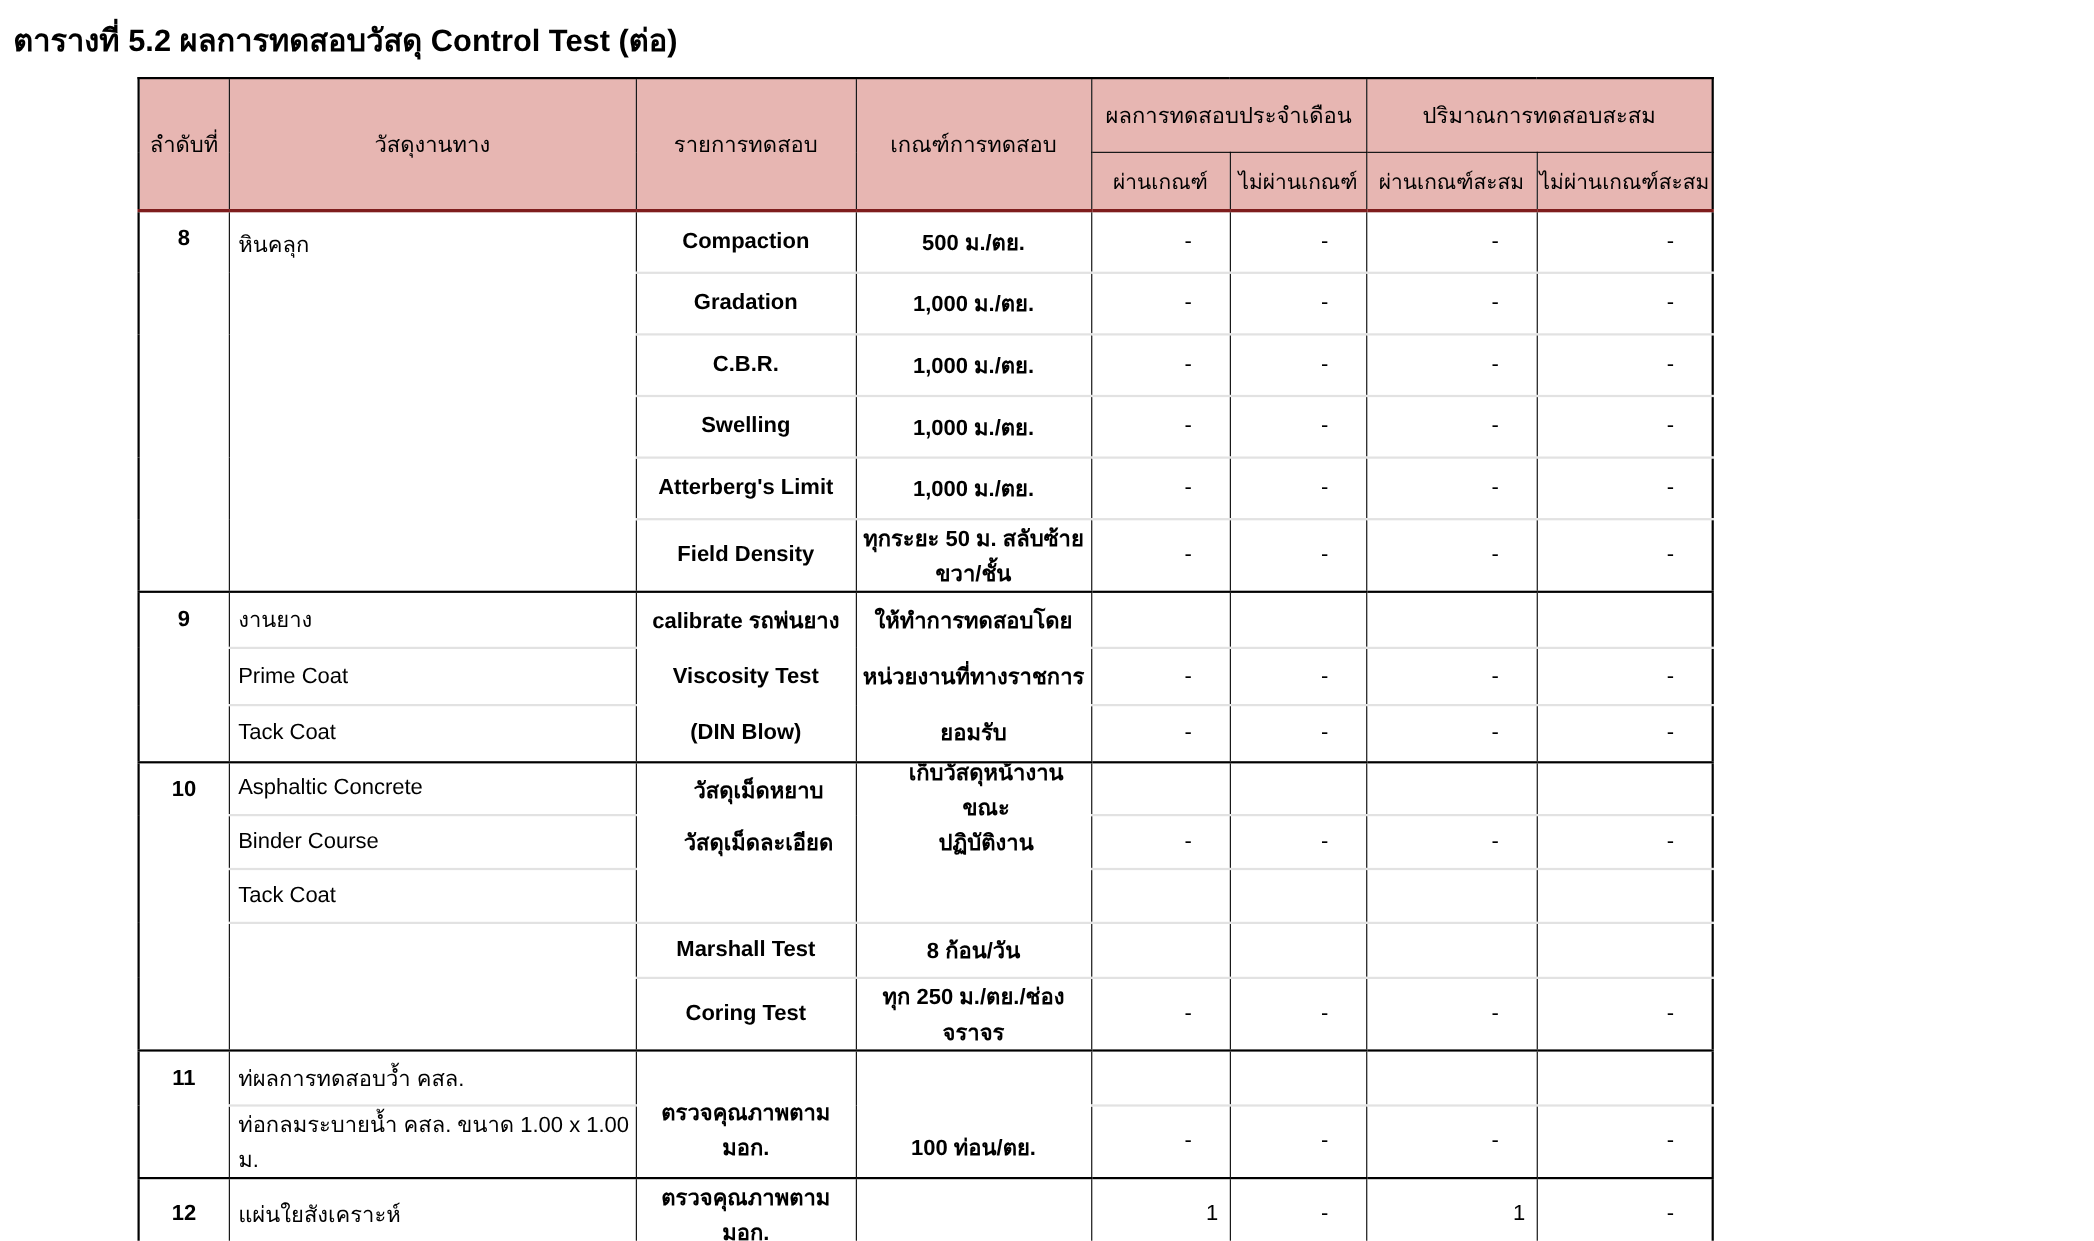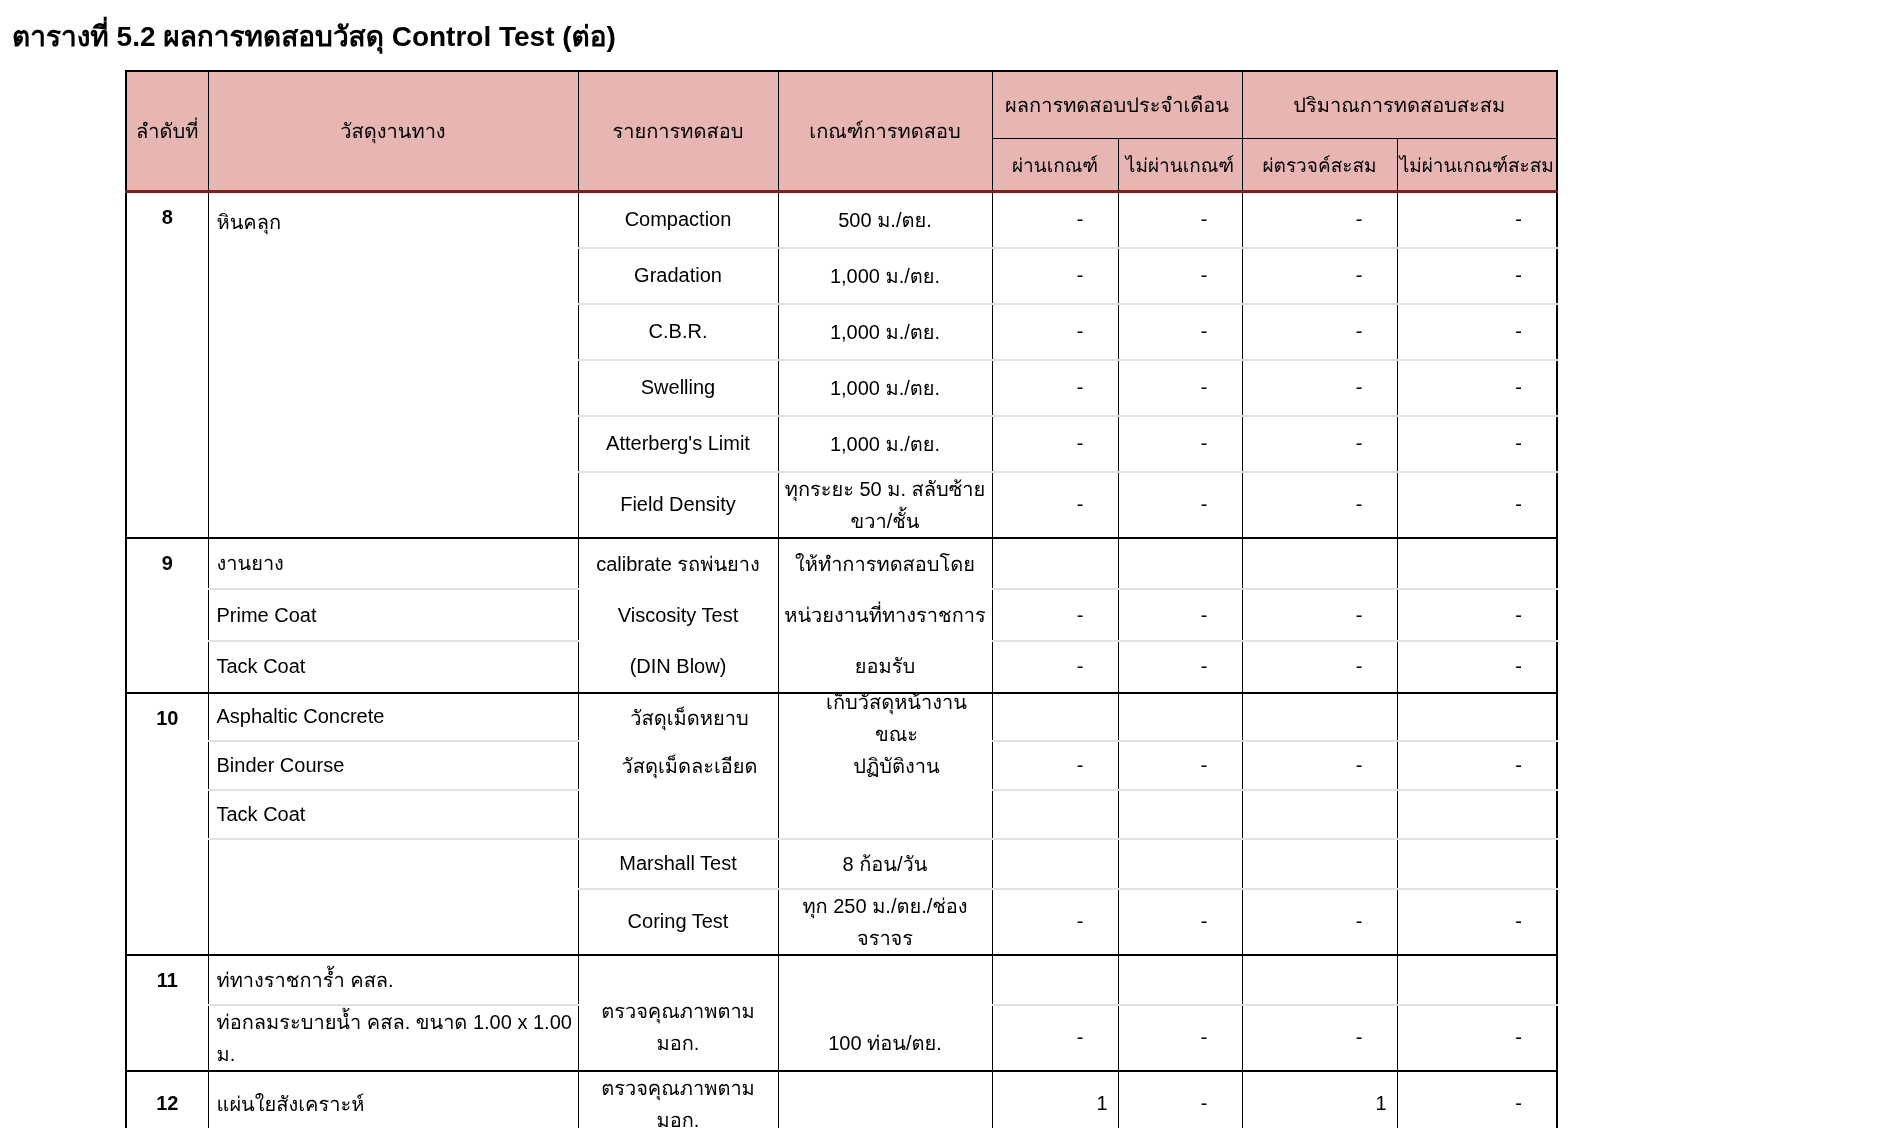--- a/index.html
+++ b/index.html
@@ -47,21 +47,21 @@
   .ct tbody td.c4 { border-left: 1.5px solid #d6d6d6; }
   
   tr.r56 { height: 56px; }
   tr.r51 { height: 51px; }
   tr.r50 { height: 50px; border-radius: 25px; }
   tr.r48 { height: 48px; }
   
   td.no  { text-align: center; font-weight: bold; }
   td.top { vertical-align: top; padding-top: 13px; }
   td.mat { text-align: left; padding-left: 8px; }
-  td.test, td.crit { text-align: center; }
+  td.test, td.crit { text-align: center; font-weight: bold; }
   td.res { text-align: right; padding-right: 34px; }
   td.res.num { padding-right: 10px; }
   td.bottom { vertical-align: bottom; padding-bottom: 11px; text-align: center; }
   .small { font-size: 18px; }
   
   .lines { display: flex; flex-direction: column; width: 100%; }
   .lines .line { display: flex; align-items: center; justify-content: center; }
   .lines.l51 .line { height: 51px; }
   .lines.l48 .line { height: 48px; padding-left: 23px; }
 </style>
@@ -87,21 +87,21 @@
         <th rowspan="2">ลำดับที่</th>
         <th rowspan="2">วัสดุงานทาง</th>
         <th rowspan="2">รายการทดสอบ</th>
         <th rowspan="2">เกณฑ์การทดสอบ</th>
         <th colspan="2">ผลการทดสอบประจำเดือน</th>
         <th colspan="2">ปริมาณการทดสอบสะสม</th>
       </tr>
       <tr class="sub-row">
         <th>ผ่านเกณฑ์</th>
         <th>ไม่ผ่านเกณฑ์</th>
-        <th>ผ่ตรวจค์สะสม</th>
+        <th>ผ่านเกณฑ์สะสม</th>
         <th>ไม่ผ่านเกณฑ์สะสม</th>
       </tr>
     </thead>
     <tbody>
 
       <tr class="sec-start r56">
         <td class="no top" rowspan="6">8</td>
         <td class="mat top" rowspan="6">หินคลุก</td>
         <td class="test">Compaction</td>
         <td class="crit">500 ม./ตย.</td>
@@ -237,21 +237,21 @@
         <td class="test">Coring Test</td>
         <td class="crit small">ทุก 250 ม./ตย./ช่องจราจร</td>
         <td class="res c1">-</td>
         <td class="res c2">-</td>
         <td class="res c3">-</td>
         <td class="res c4">-</td>
       </tr>
 
       <tr class="sec-start r50">
         <td class="no top" rowspan="2">11</td>
-        <td class="mat">ท่ทางราชการ้ำ คสล.</td>
+        <td class="mat">ท่ผลการทดสอบว้ำ คสล.</td>
         <td class="test bottom" rowspan="2">ตรวจคุณภาพตาม มอก.</td>
         <td class="crit bottom" rowspan="2">100 ท่อน/ตย.</td>
         <td class="res c1"></td>
         <td class="res c2"></td>
         <td class="res c3"></td>
         <td class="res c4"></td>
       </tr>
       <tr class="inner r50">
         <td class="mat">ท่อกลมระบายน้ำ คสล. ขนาด 1.00 x 1.00 ม.</td>
         <td class="res c1">-</td>

